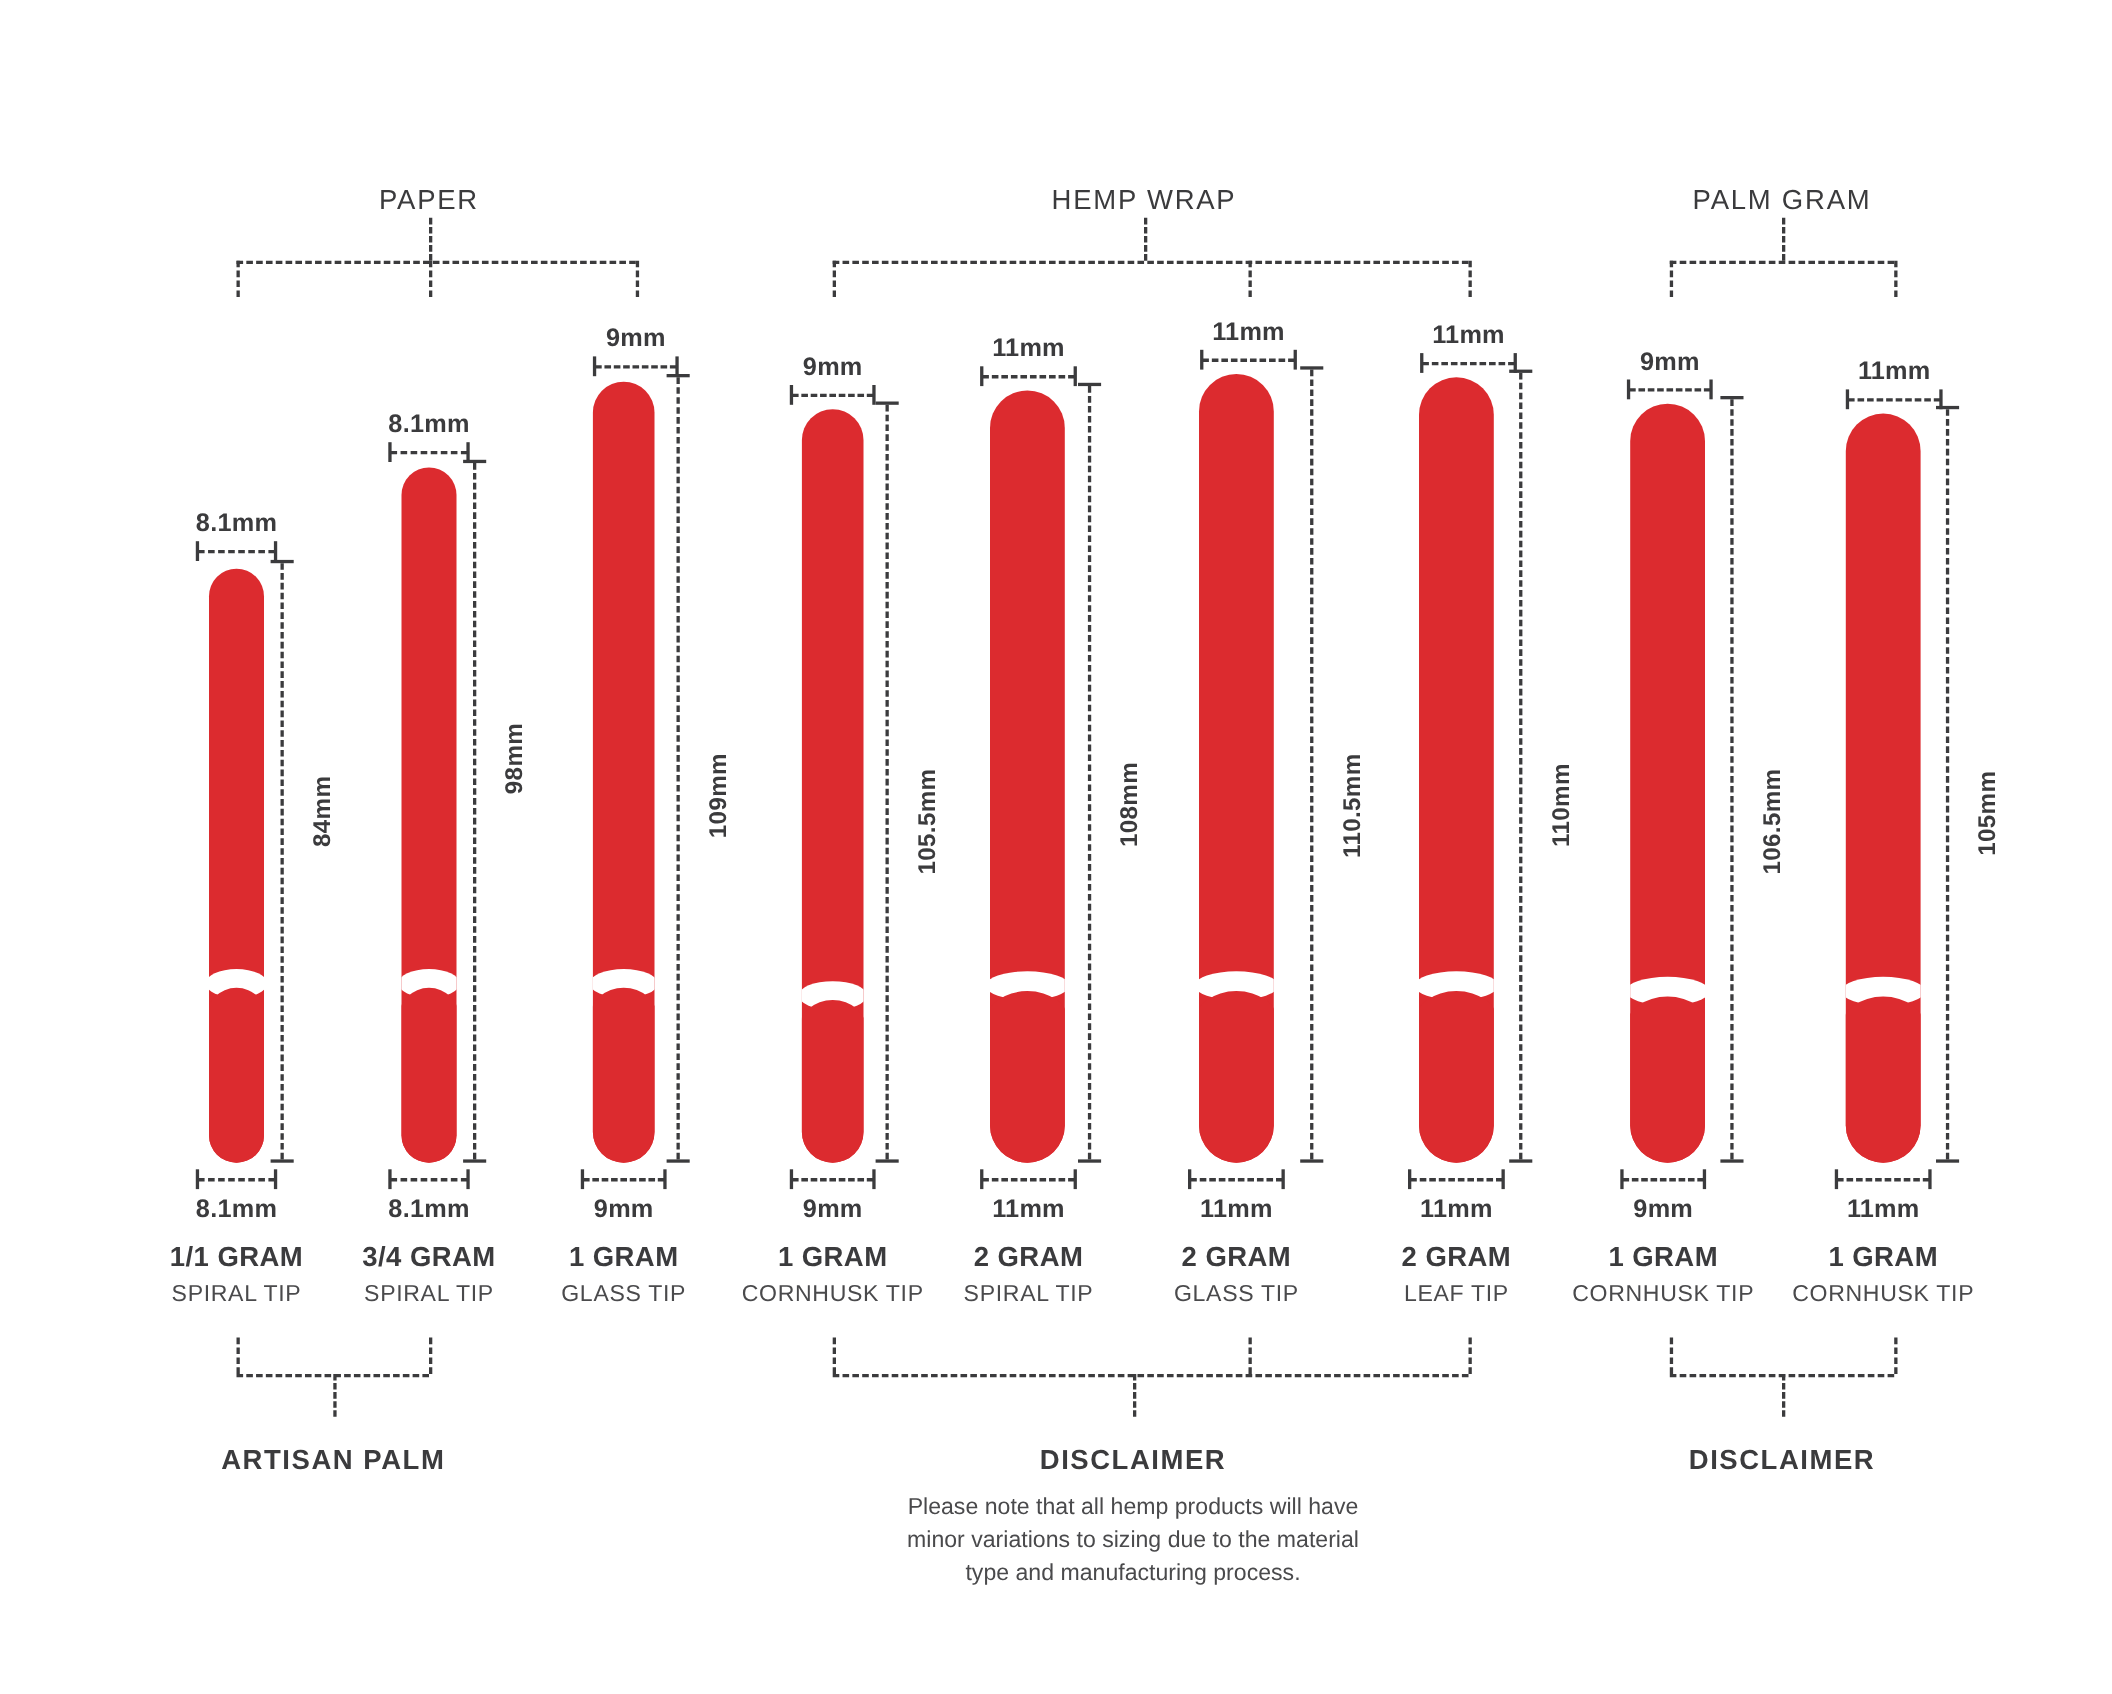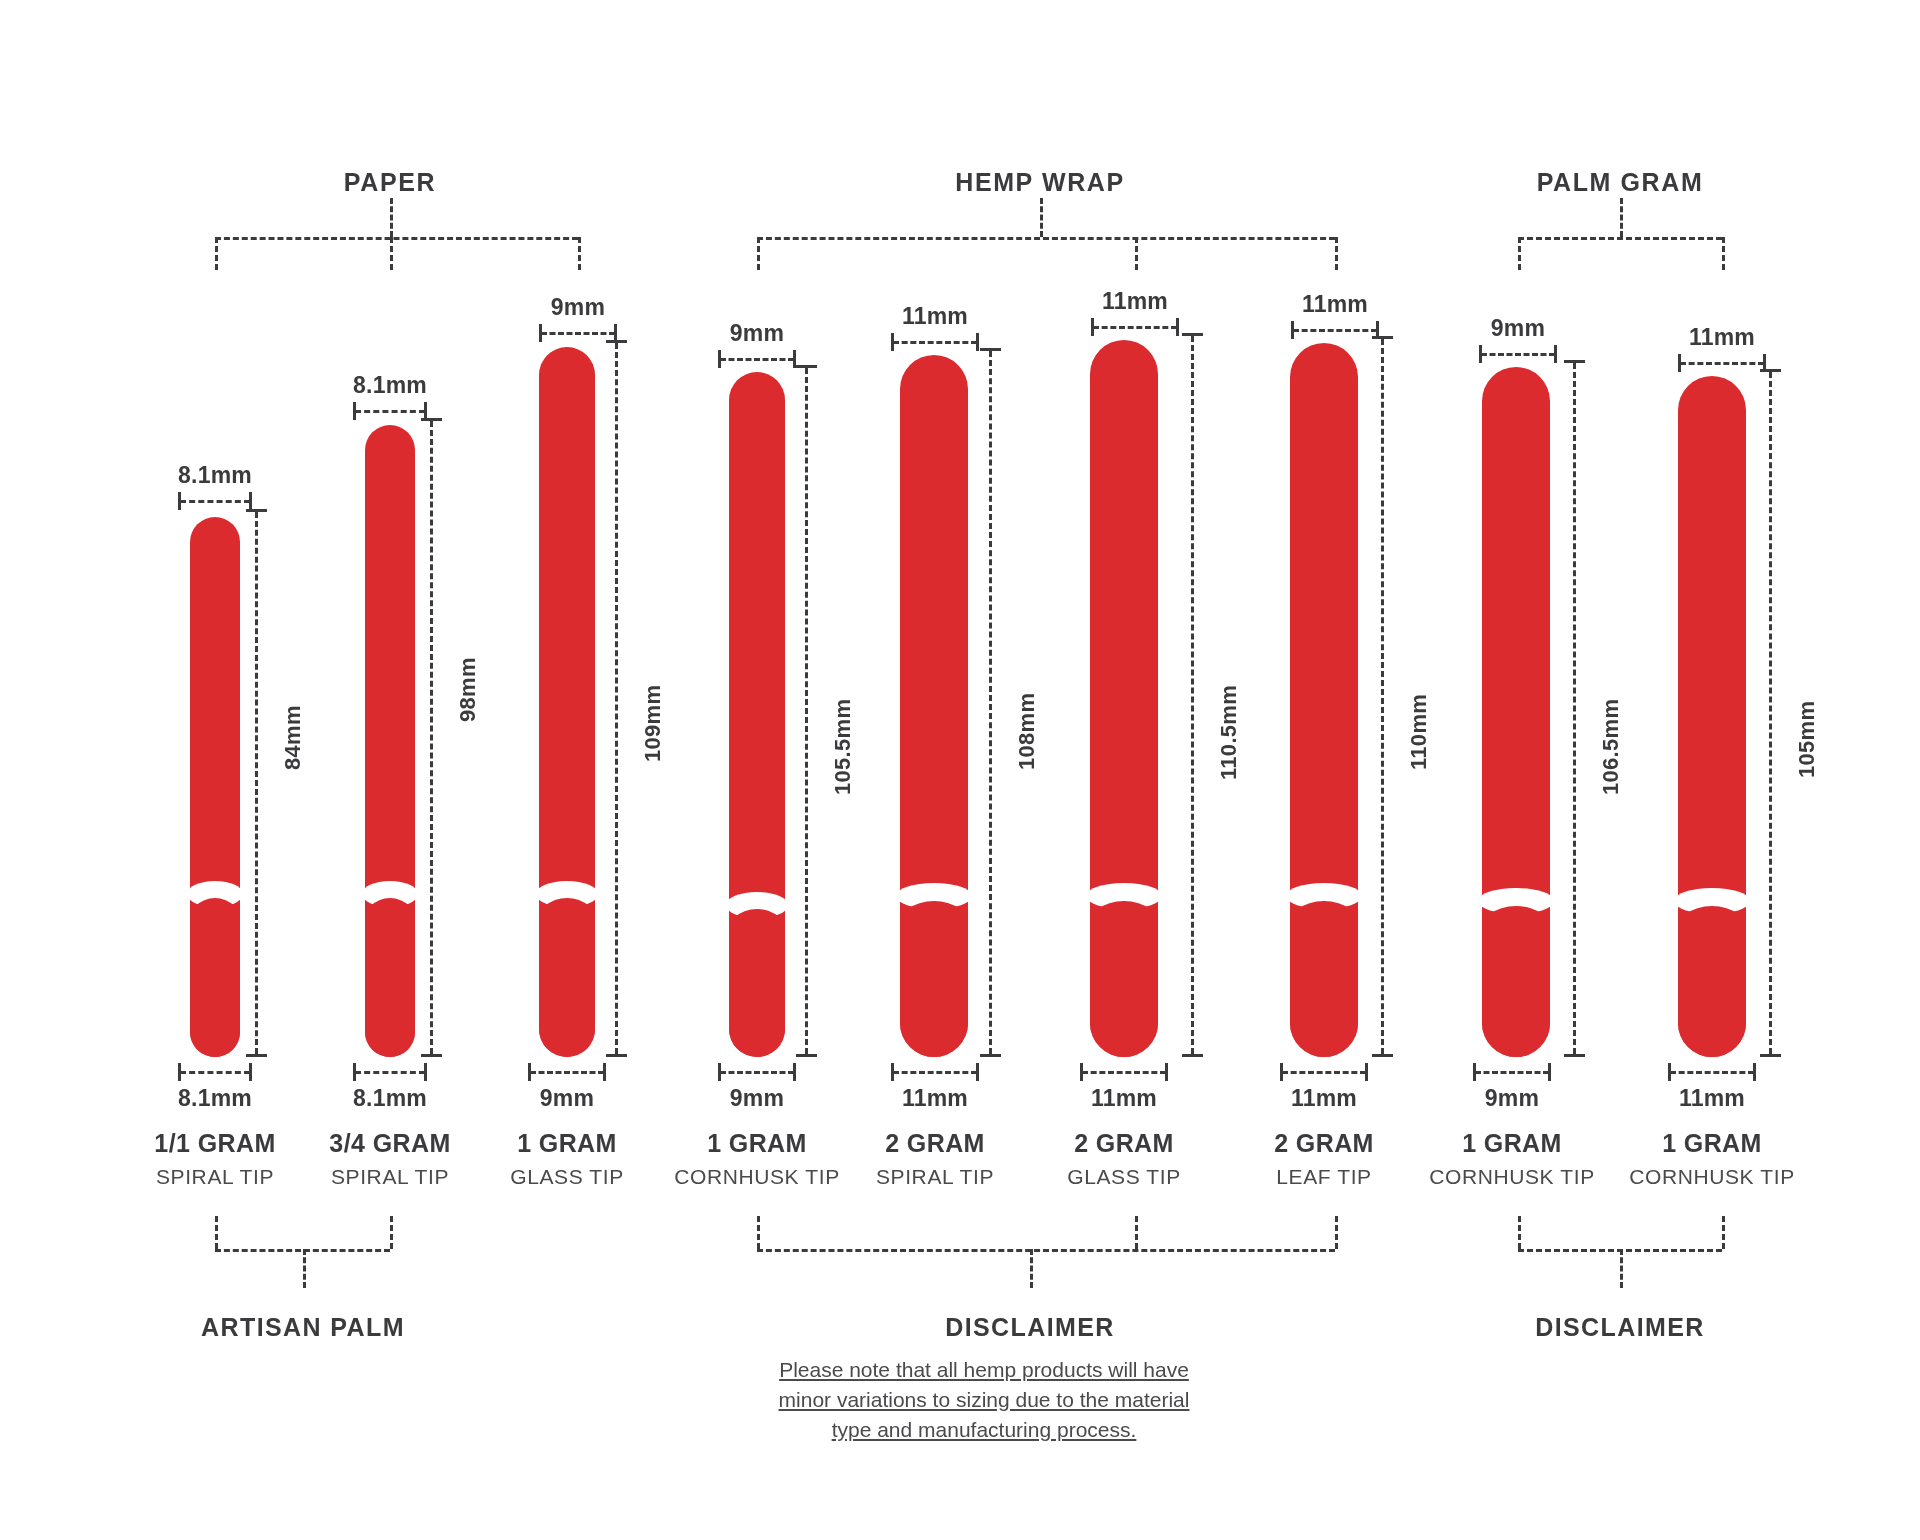--- a/index.html
+++ b/index.html
@@ -18,21 +18,21 @@
   #stage {
     position: absolute;
     left: 0; top: 0;
     width: 1920px;
     height: 1540px;
   }
 
   
   .group-title {
     position: absolute;
-    font-weight: 700;
+    font-weight: 400;
     font-size: 25px;
     letter-spacing: 1.6px;
     color: #3b3b3d;
     text-align: center;
     transform: translateX(-50%);
     white-space: nowrap;
   }
 
   
   .dash-h {
@@ -453,17 +453,17 @@
   <div class="dash-v" style="left:1030px; top:1249px; height:39px;"></div>
 
   <div class="dash-v" style="left:1518px; top:1216px; height:33px;"></div>
   <div class="dash-v" style="left:1722px; top:1216px; height:33px;"></div>
   <div class="dash-h" style="left:1518px; top:1249px; width:204px;"></div>
   <div class="dash-v" style="left:1620px; top:1249px; height:39px;"></div>
 
   <div class="foot-title" style="left:303px; top:1313px;">ARTISAN PALM</div>
 
   <div class="foot-title" style="left:1030px; top:1313px;">DISCLAIMER</div>
-  <div class="foot-body" style="left:984px; top:1355px; width:440px;text-decoration:underline;">Please note that all hemp products will have minor variations to sizing due to the material type and manufacturing process.</div>
+  <div class="foot-body" style="left:1030px; top:1355px; width:440px;">Please note that all hemp products will have minor variations to sizing due to the material type and manufacturing process.</div>
 
   <div class="foot-title" style="left:1620px; top:1313px;">DISCLAIMER</div>
 
 </div>
 
 </body></html>

